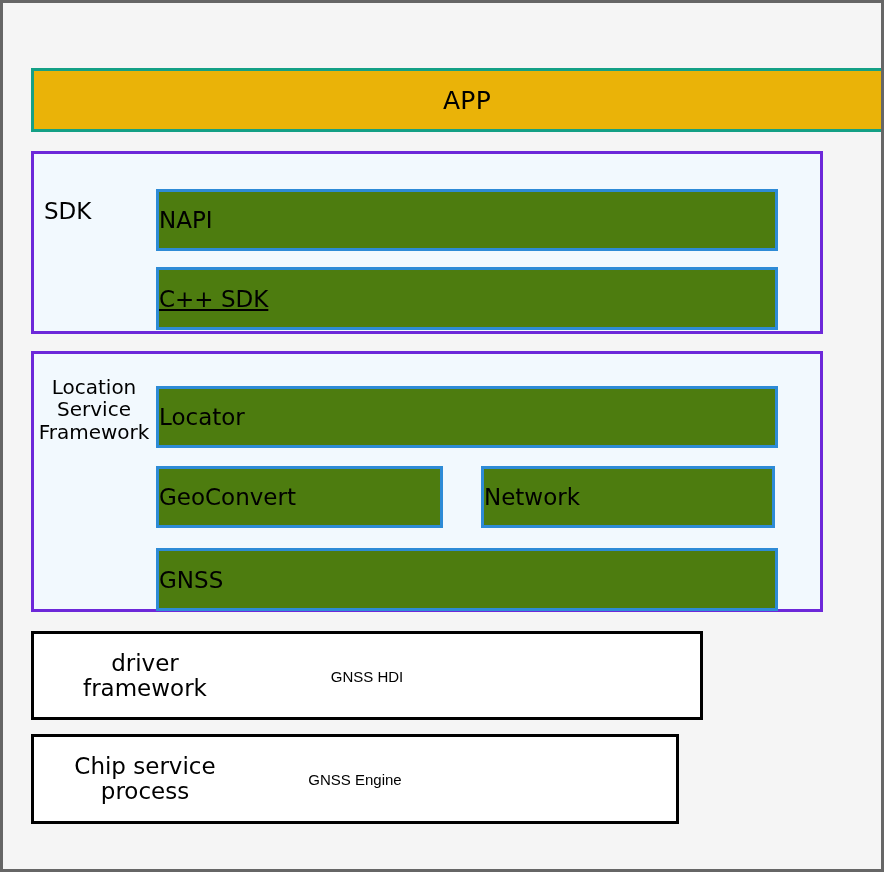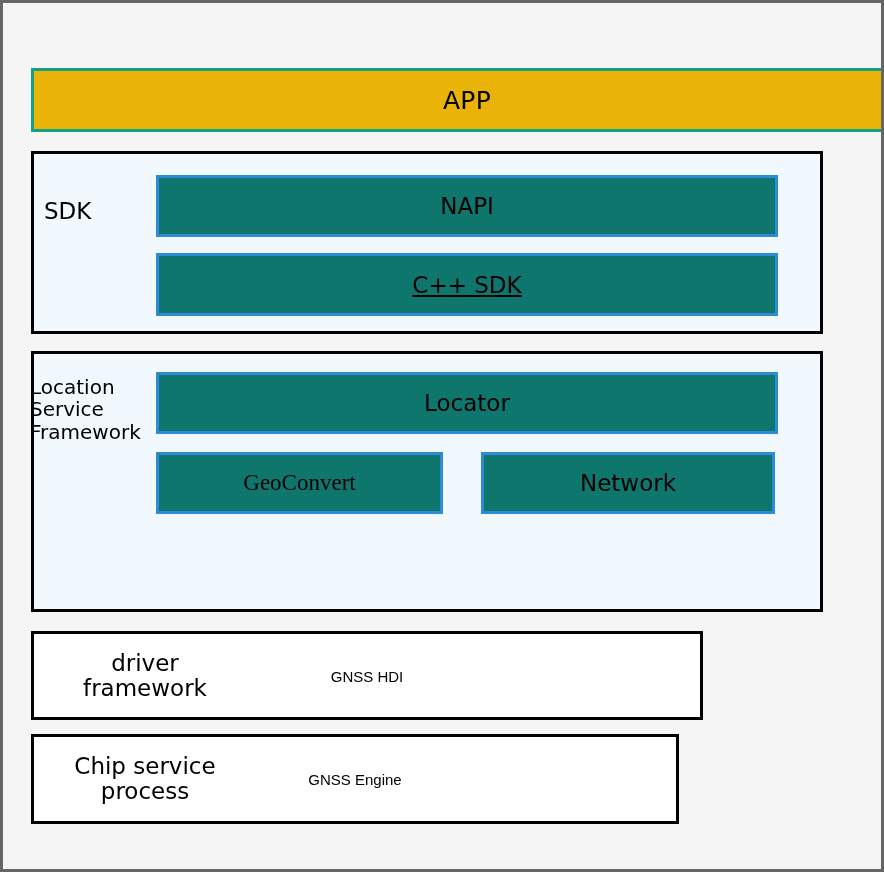--- a/index.html
+++ b/index.html
@@ -43,40 +43,40 @@
   .app-label {
     font-size: 25px;
     color: #000000;
     letter-spacing: 0.3px;
   }
 
   
   .panel {
     position: absolute;
     background: #f2f9fe;
-    border: 3px solid #000000;
+    border: 3px solid #6d28d9;
   }
   .panel-sdk {
     left: 28px;
     top: 148px;
     width: 792px;
     height: 183px;
   }
   .panel-lsf {
     left: 28px;
     top: 348px;
     width: 792px;
     height: 261px;
   }
 
   
   .side-label {
     position: absolute;
     color: #000000;
-    text-align: left;
+    text-align: center;
     line-height: 1.12;
     white-space: pre-line;
     pointer-events: none;
   }
   .side-label-sdk {
     left: 10px;
     top: 45px;
     width: 110px;
     font-size: 23px;
     text-align: left;
@@ -84,34 +84,34 @@
   .side-label-lsf {
     left: -4px;
     top: 22px;
     width: 128px;
     font-size: 20px;
   }
 
   
   .inner {
     position: absolute;
-    background: #0f766e;
+    background: #4d7c0f;
     border: 3px solid #2e8bd6;
     display: flex;
     align-items: center;
-    justify-content: center;
     color: #000000;
     font-size: 23px;
+    margin-top: 14px;
   }
 
   .b-napi    { left: 122px; top: 21px;  width: 622px; height: 62px; }
   .b-cppsdk  { left: 122px; top: 99px;  width: 622px; height: 63px; text-decoration: underline; }
 
   .b-locator { left: 122px; top: 18px;  width: 622px; height: 62px; }
-  .b-geo     { left: 122px; top: 98px;  width: 287px; height: 62px; font-family: Liberation Serif, serif; }
+  .b-geo     { left: 122px; top: 98px;  width: 287px; height: 62px; }
   .b-net     { left: 447px; top: 98px;  width: 294px; height: 62px; }
   .b-gnss    { left: 122px; top: 180px; width: 622px; height: 63px; }
 
   
   .plain {
     position: absolute;
     background: #ffffff;
     border: 3px solid #000000;
   }
   .plain-driver { left: 28px; top: 628px; width: 672px; height: 89px; }
@@ -172,20 +172,23 @@
     </div>
 
     <div class="inner b-geo">
       <span>GeoConvert</span>
     </div>
 
     <div class="inner b-net">
       <span>Network</span>
     </div>
 
+    <div class="inner b-gnss">
+      <span>GNSS</span>
+    </div>
   </div>
 
   <div class="plain plain-driver">
     <span class="plain-left-label">driver
 framework</span>
     <span class="plain-center-label">GNSS HDI</span>
   </div>
 
   <div class="plain plain-chip">
     <span class="plain-left-label">Chip service

